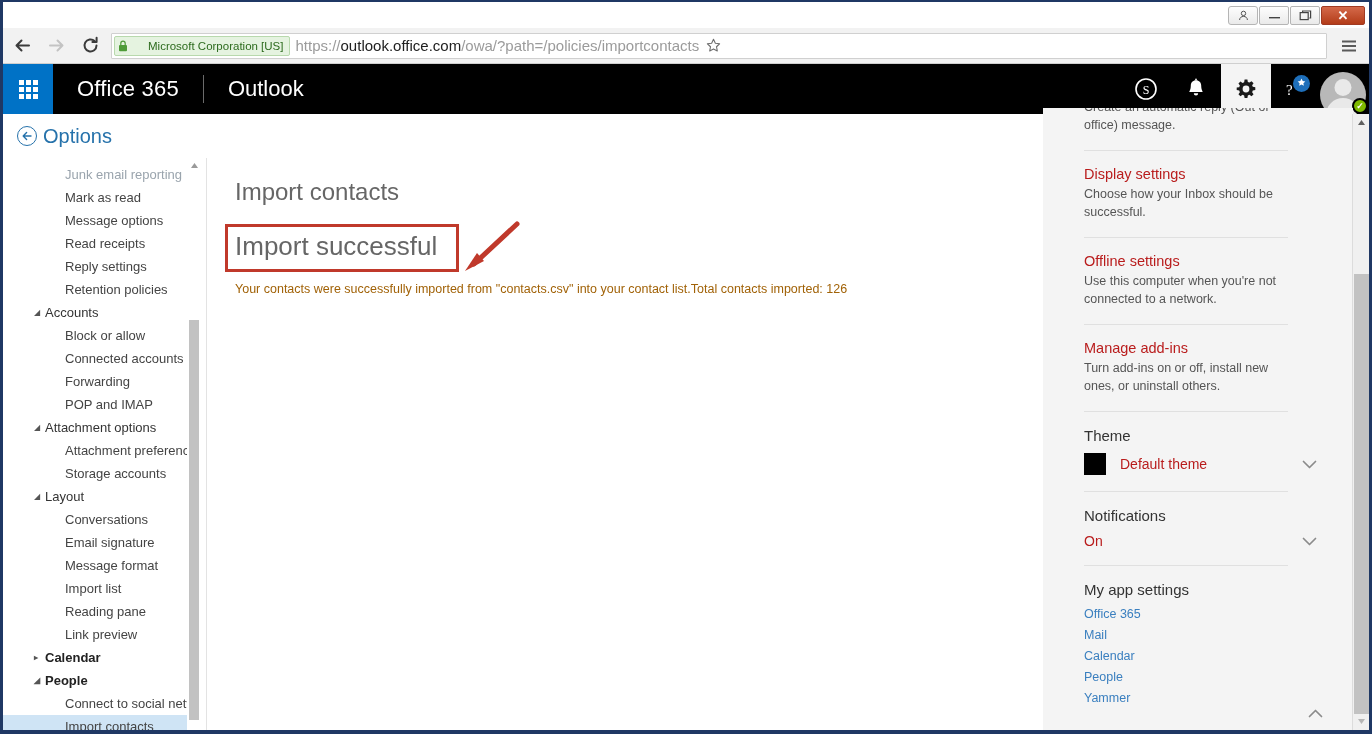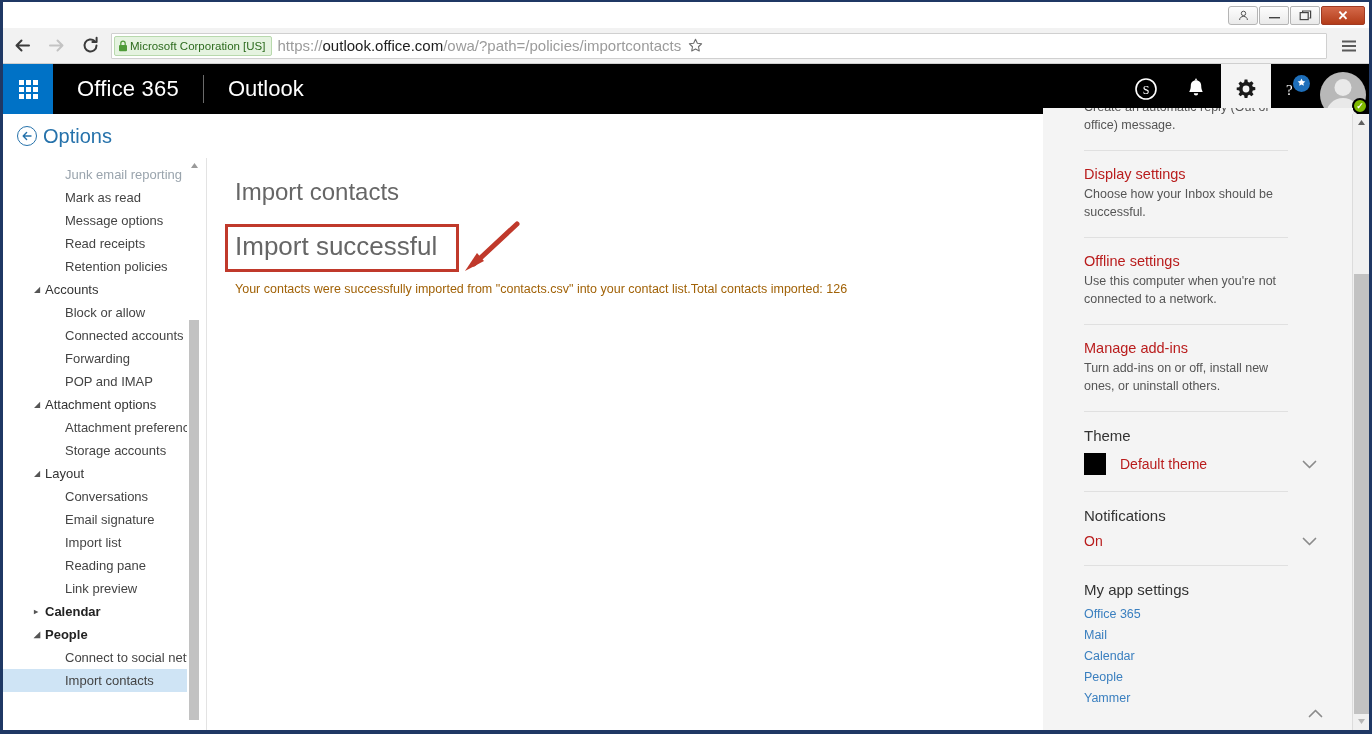--- a/index.html
+++ b/index.html
@@ -59,21 +59,21 @@
   }
   .navbtn.disabled { color: #c3c3c3; }
   #urlbar {
     flex: 1; height: 26px; margin: 0 8px 0 6px;
     background: #ffffff;
     border: 1px solid #d0d0d0;
     display: flex; align-items: center;
     border-radius: 1px;
   }
   #secure-badge {
-    display: flex; align-items: center; gap: 2px;
+    display: flex; align-items: center; gap: 20px;
     background: #e5f3e0;
     border: 1px solid #b8d9ad;
     border-radius: 2px;
     height: 20px; margin-left: 2px; padding: 0 5px 0 3px;
     color: #2d6b1e; font-size: 11.5px; white-space: nowrap;
   }
   #url-text {
     margin-left: 6px; font-size: 15px; color: #9b9b9b;
     white-space: nowrap; overflow: hidden;
   }
@@ -433,32 +433,34 @@
   </div>
 
   <div id="content">
 
     <div id="leftnav">
       <div id="navlist">
           <div class="navitem faded"><span>Junk email reporting</span></div>
           <div class="navitem"><span>Mark as read</span></div>
           <div class="navitem"><span>Message options</span></div>
           <div class="navitem"><span>Read receipts</span></div>
+          <div class="navitem"><span>Reply settings</span></div>
           <div class="navitem"><span>Retention policies</span></div>
           <div class="navitem lvl-group"><span class="tri">◢</span><span>Accounts</span></div>
           <div class="navitem"><span>Block or allow</span></div>
           <div class="navitem"><span>Connected accounts</span></div>
           <div class="navitem"><span>Forwarding</span></div>
           <div class="navitem"><span>POP and IMAP</span></div>
           <div class="navitem lvl-group"><span class="tri">◢</span><span>Attachment options</span></div>
           <div class="navitem"><span>Attachment preference</span></div>
           <div class="navitem"><span>Storage accounts</span></div>
           <div class="navitem lvl-group"><span class="tri">◢</span><span>Layout</span></div>
           <div class="navitem"><span>Conversations</span></div>
           <div class="navitem"><span>Email signature</span></div>
+          <div class="navitem"><span>Message format</span></div>
           <div class="navitem"><span>Import list</span></div>
           <div class="navitem"><span>Reading pane</span></div>
           <div class="navitem"><span>Link preview</span></div>
           <div class="navitem lvl-group bold"><span class="tri">▸</span><span>Calendar</span></div>
           <div class="navitem lvl-group bold"><span class="tri">◢</span><span>People</span></div>
           <div class="navitem"><span>Connect to social networ</span></div>
           <div class="navitem selected"><span>Import contacts</span></div>
         </div>
       <div id="leftscroll">
         <div class="arrow">

